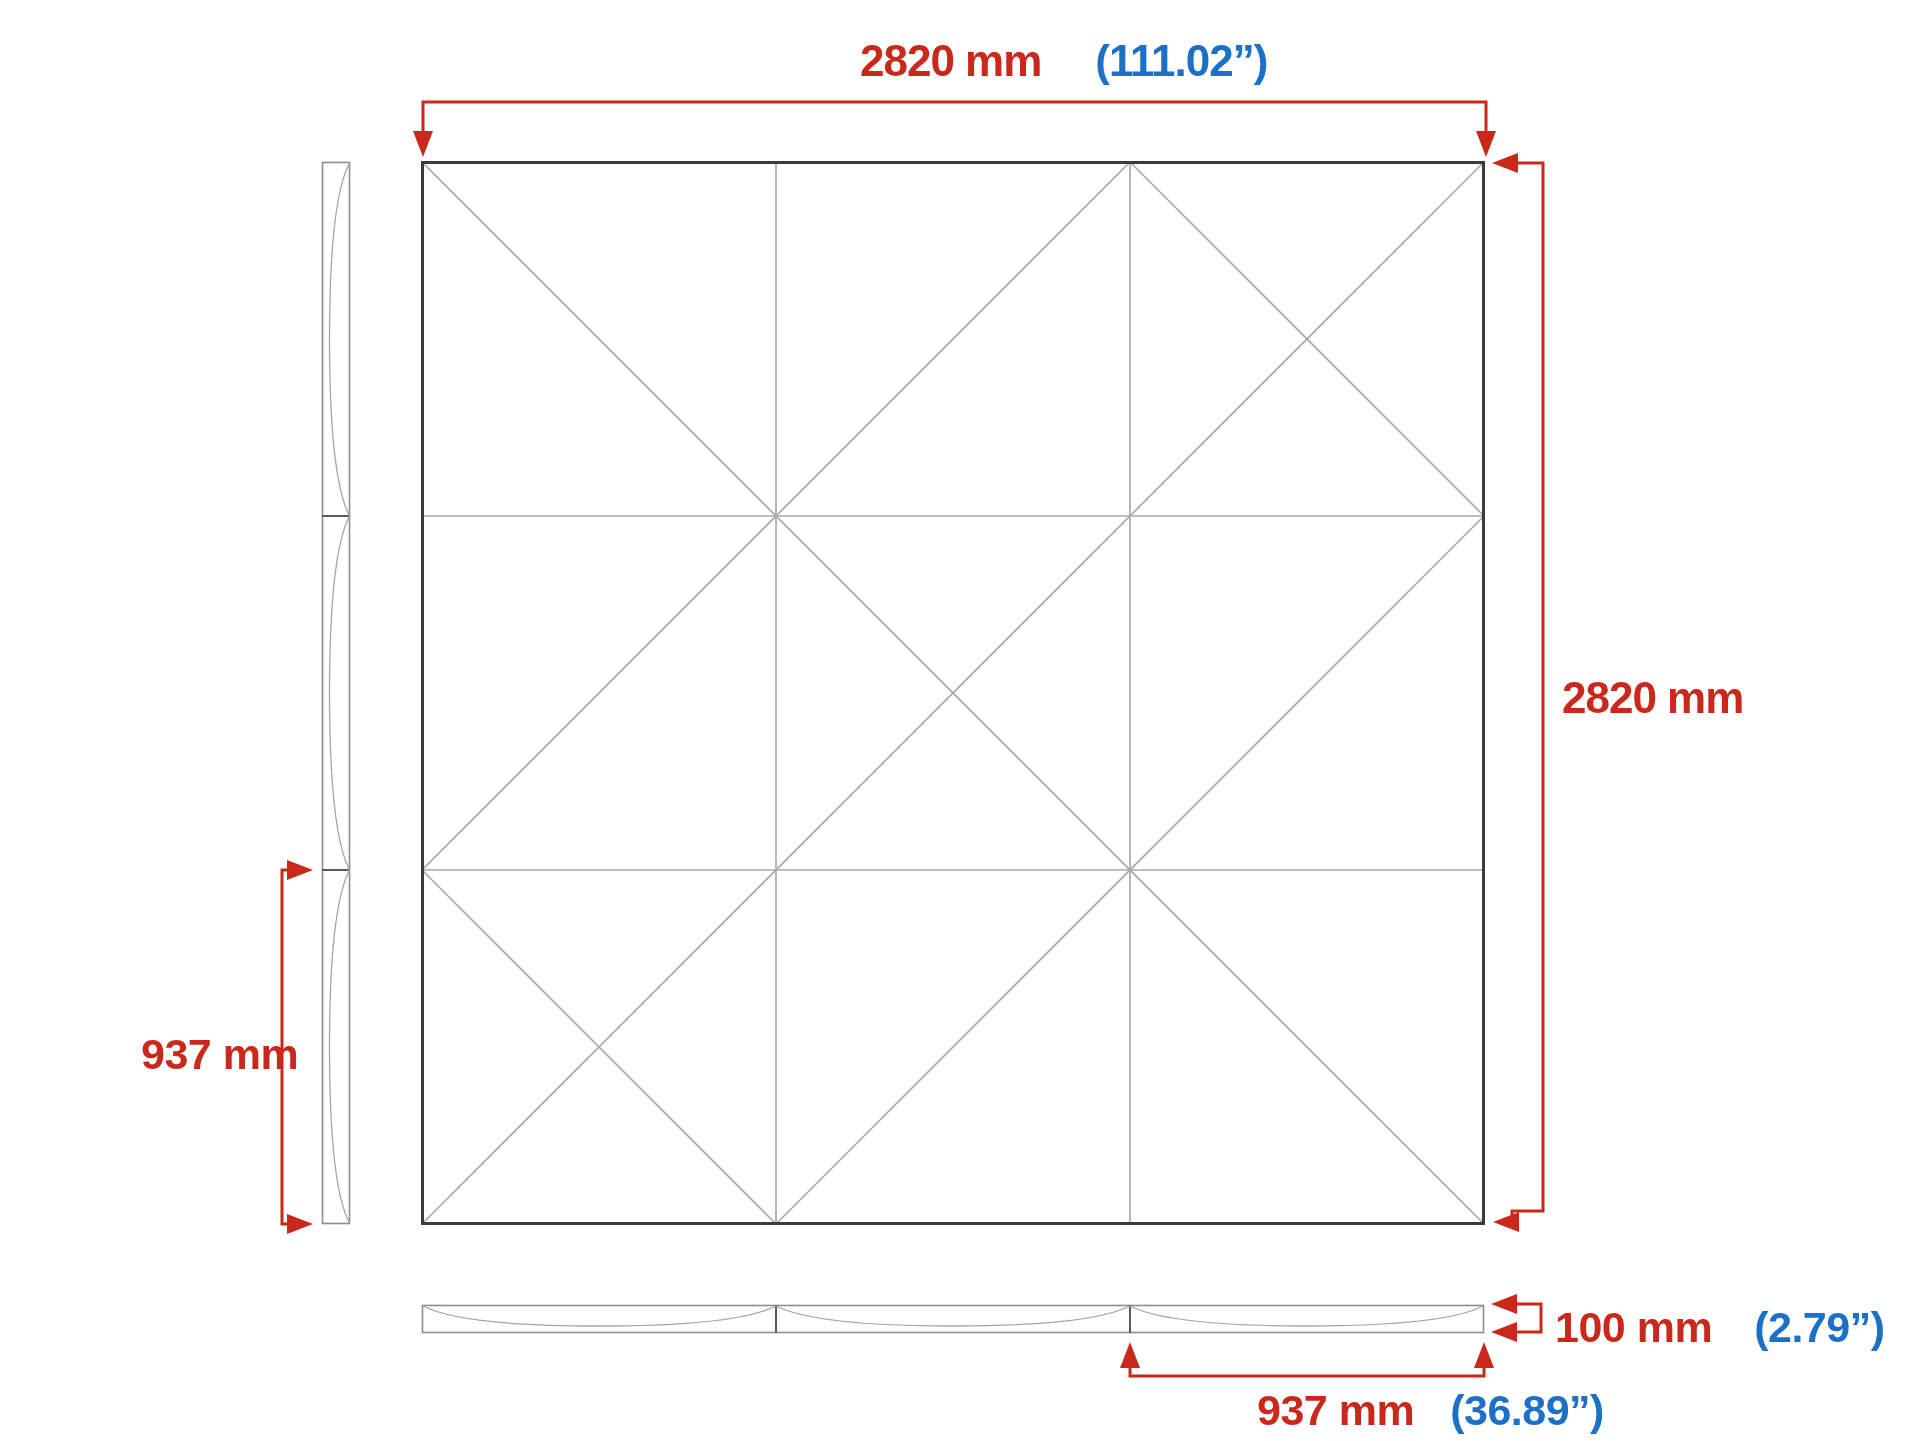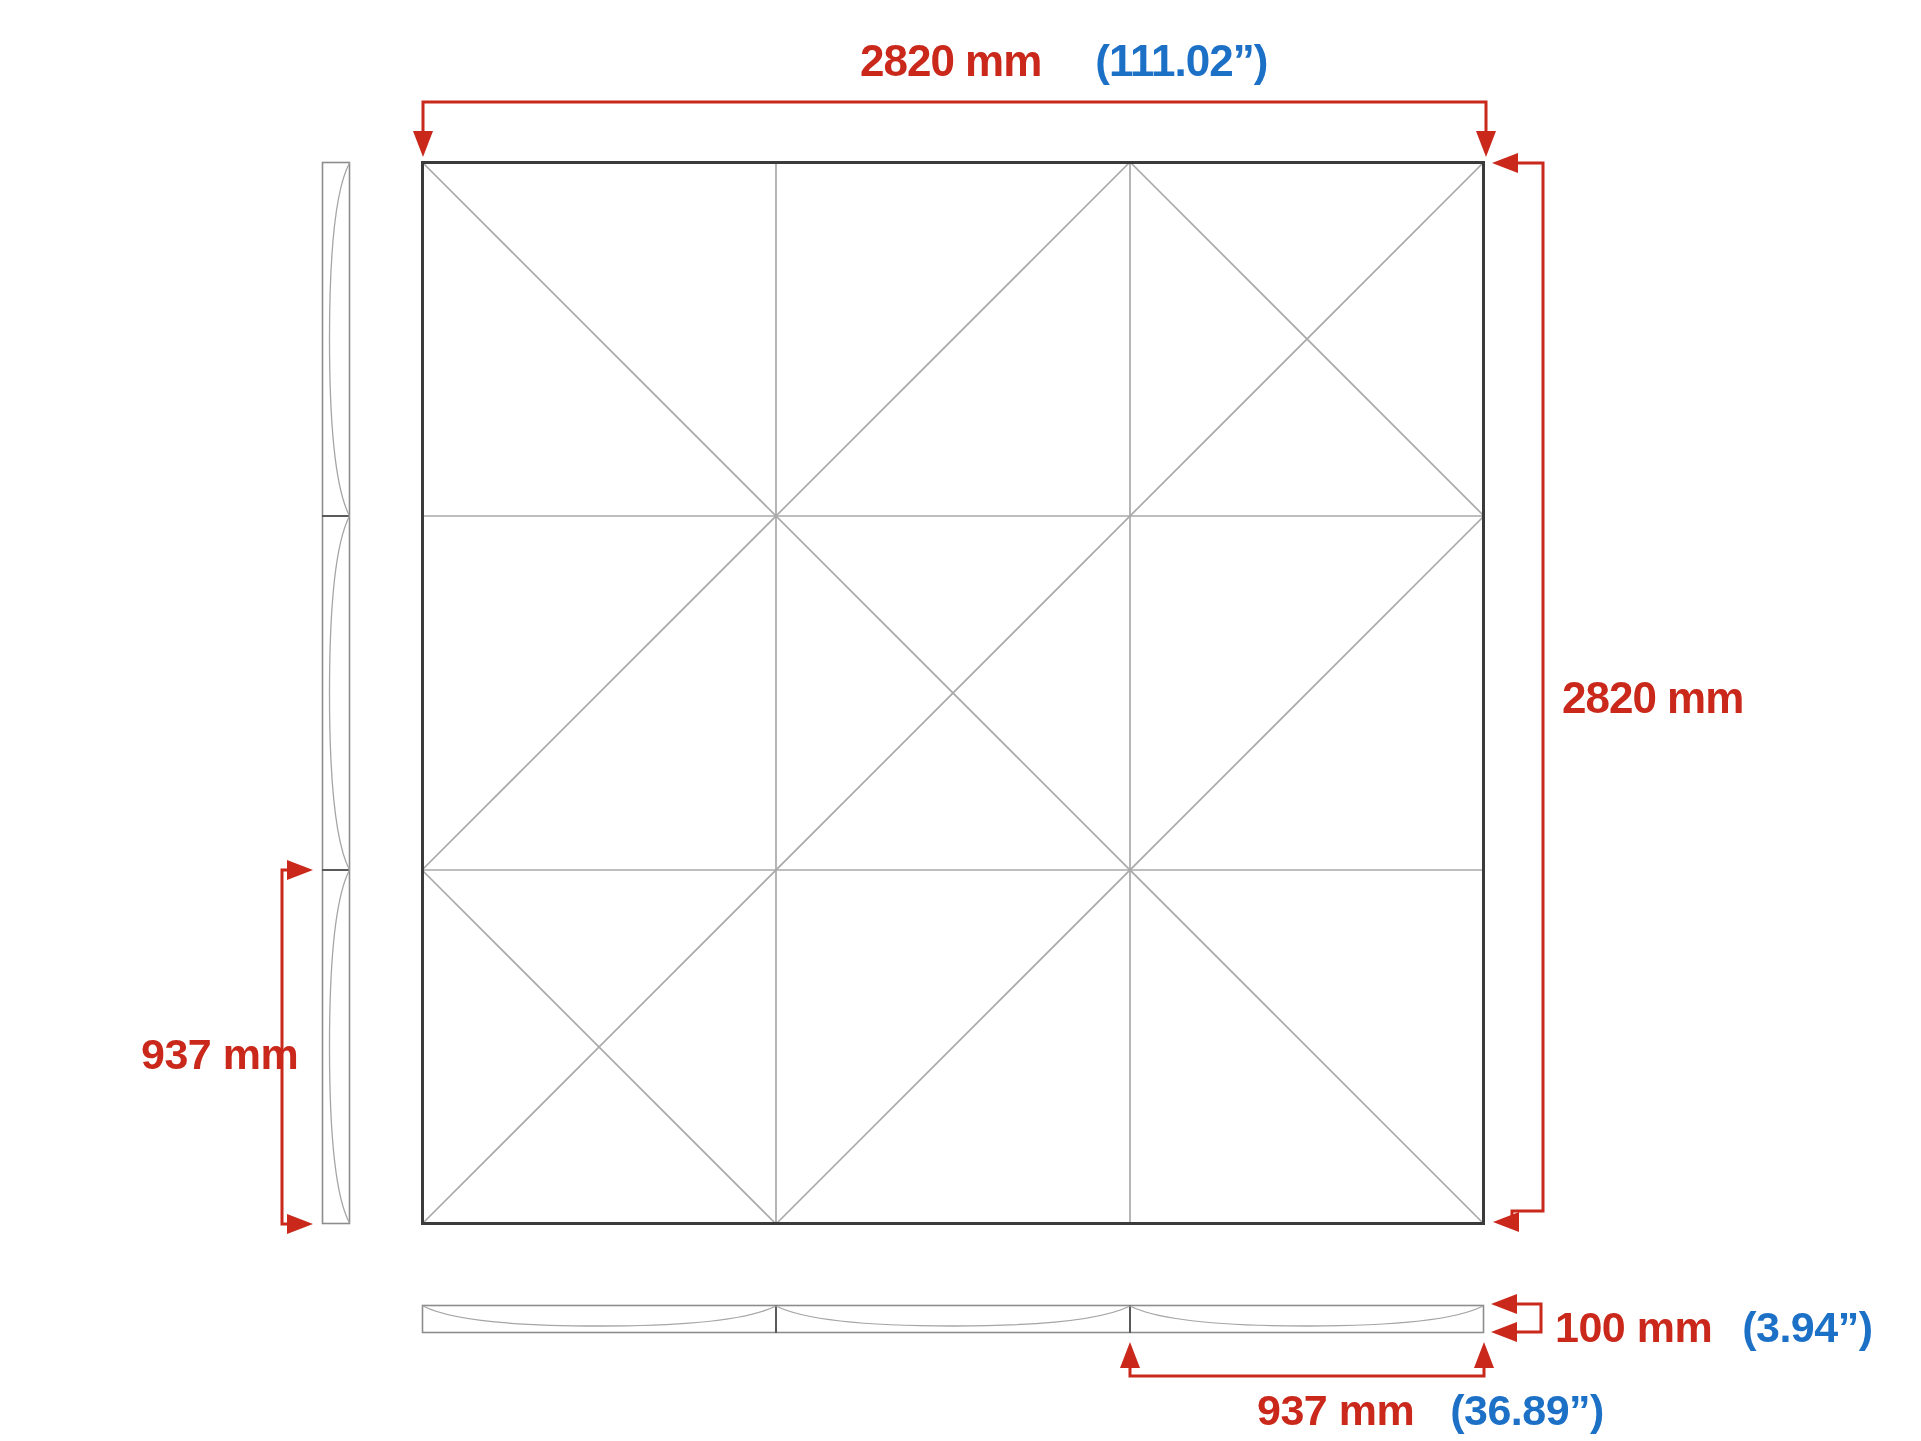--- a/index.html
+++ b/index.html
@@ -122,23 +122,23 @@
   </div>
 
   <div class="label big" style="left:1562px; top:676px;">
     <span class="mm">2820 mm</span>
   </div>
 
   <div class="label small" style="left:141px; top:1033px;">
     <span class="mm">937 mm</span>
   </div>
 
-  <div class="label small" style="left:1555px; top:1306px; column-gap:12px;">
+  <div class="label small" style="left:1555px; top:1306px; column-gap:24px;">
     <span class="mm">100 mm</span>
-    <span class="inch">(3.94”)</span>
+    <span class="inch">(2.79”)</span>
   </div>
 
   <div class="label small" style="left:1257px; top:1389px; column-gap:18px;">
     <span class="mm">937 mm</span>
     <span class="inch">(36.89”)</span>
   </div>
 
 </div>
 
 </body></html>

